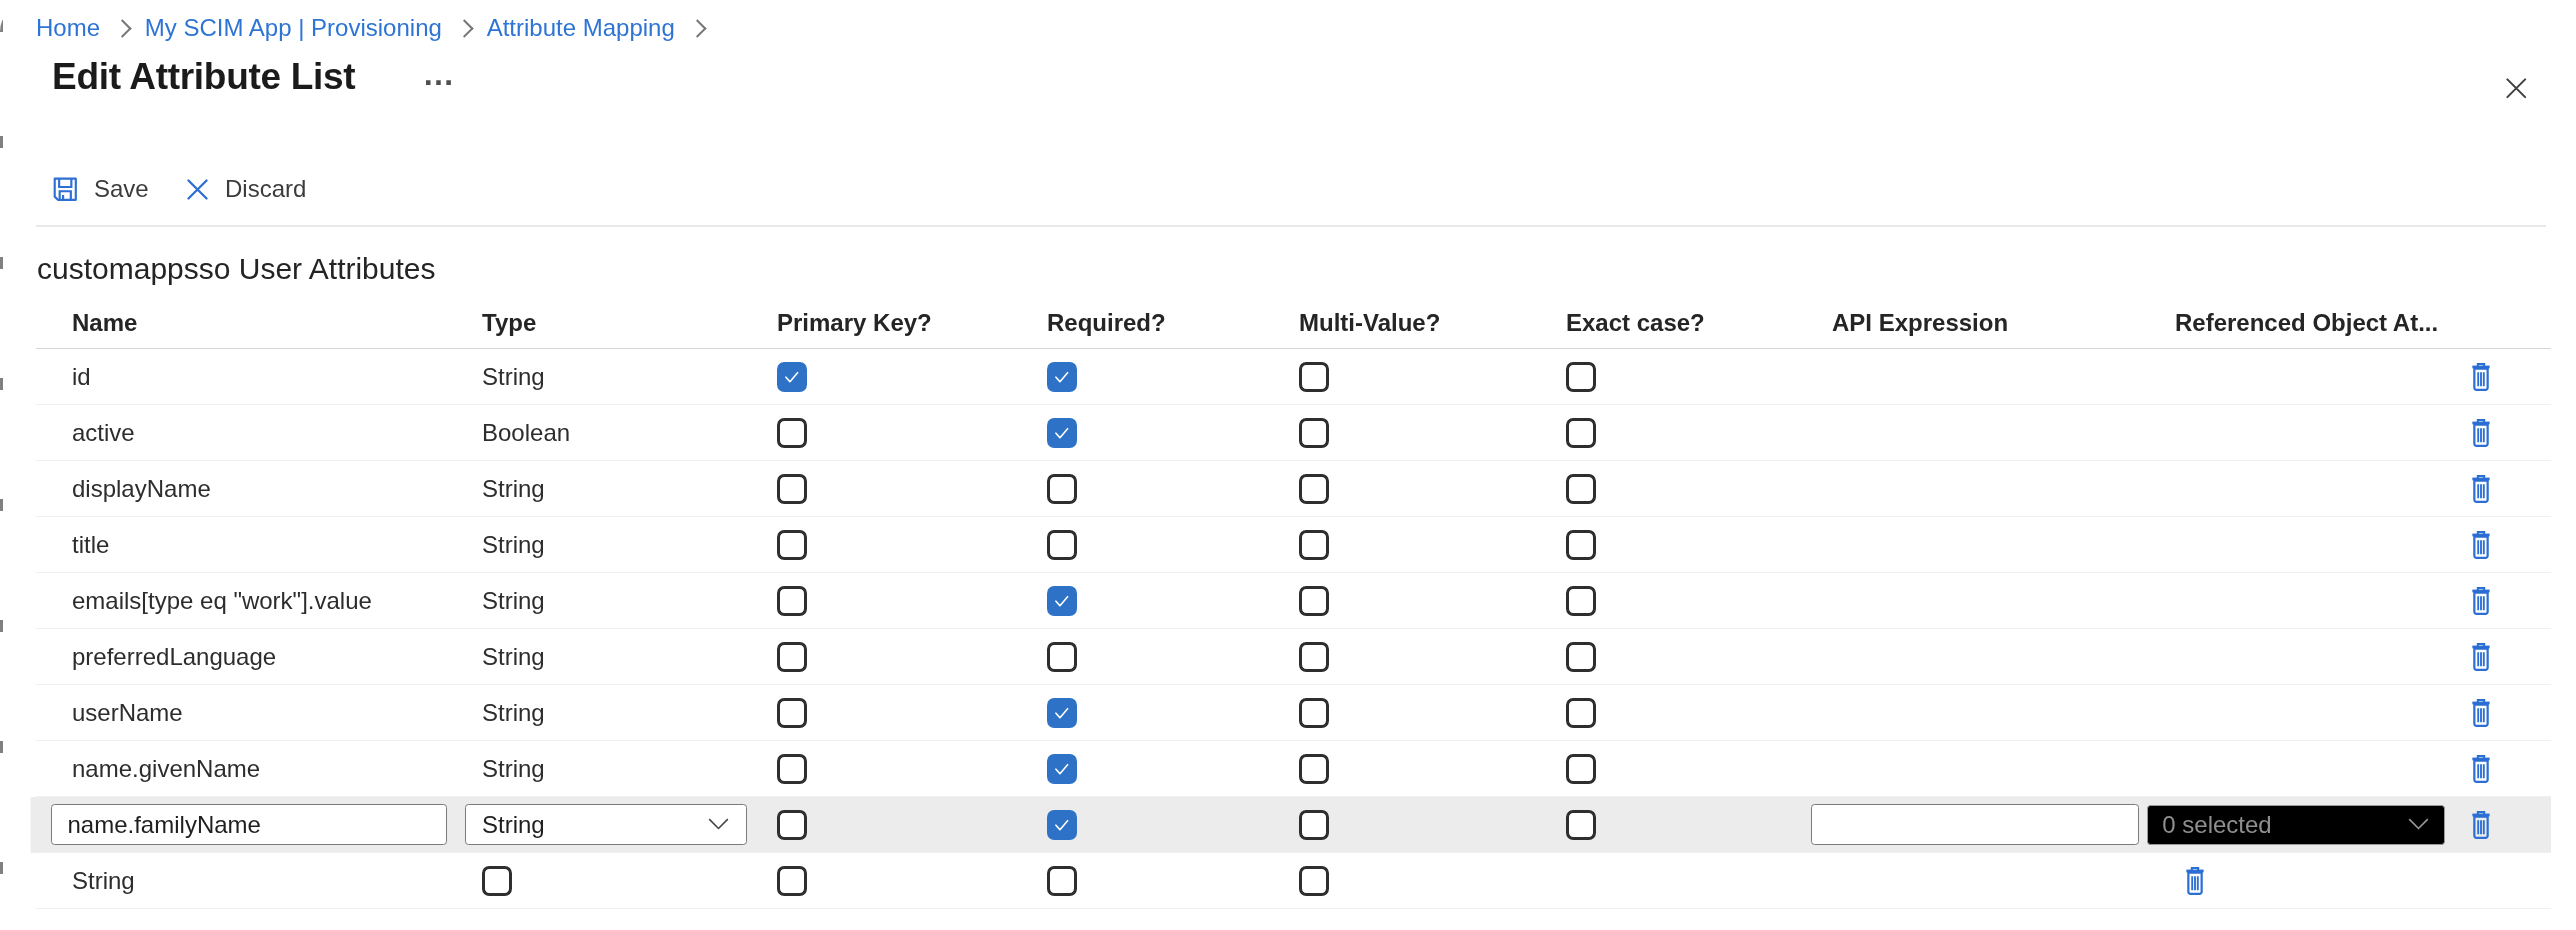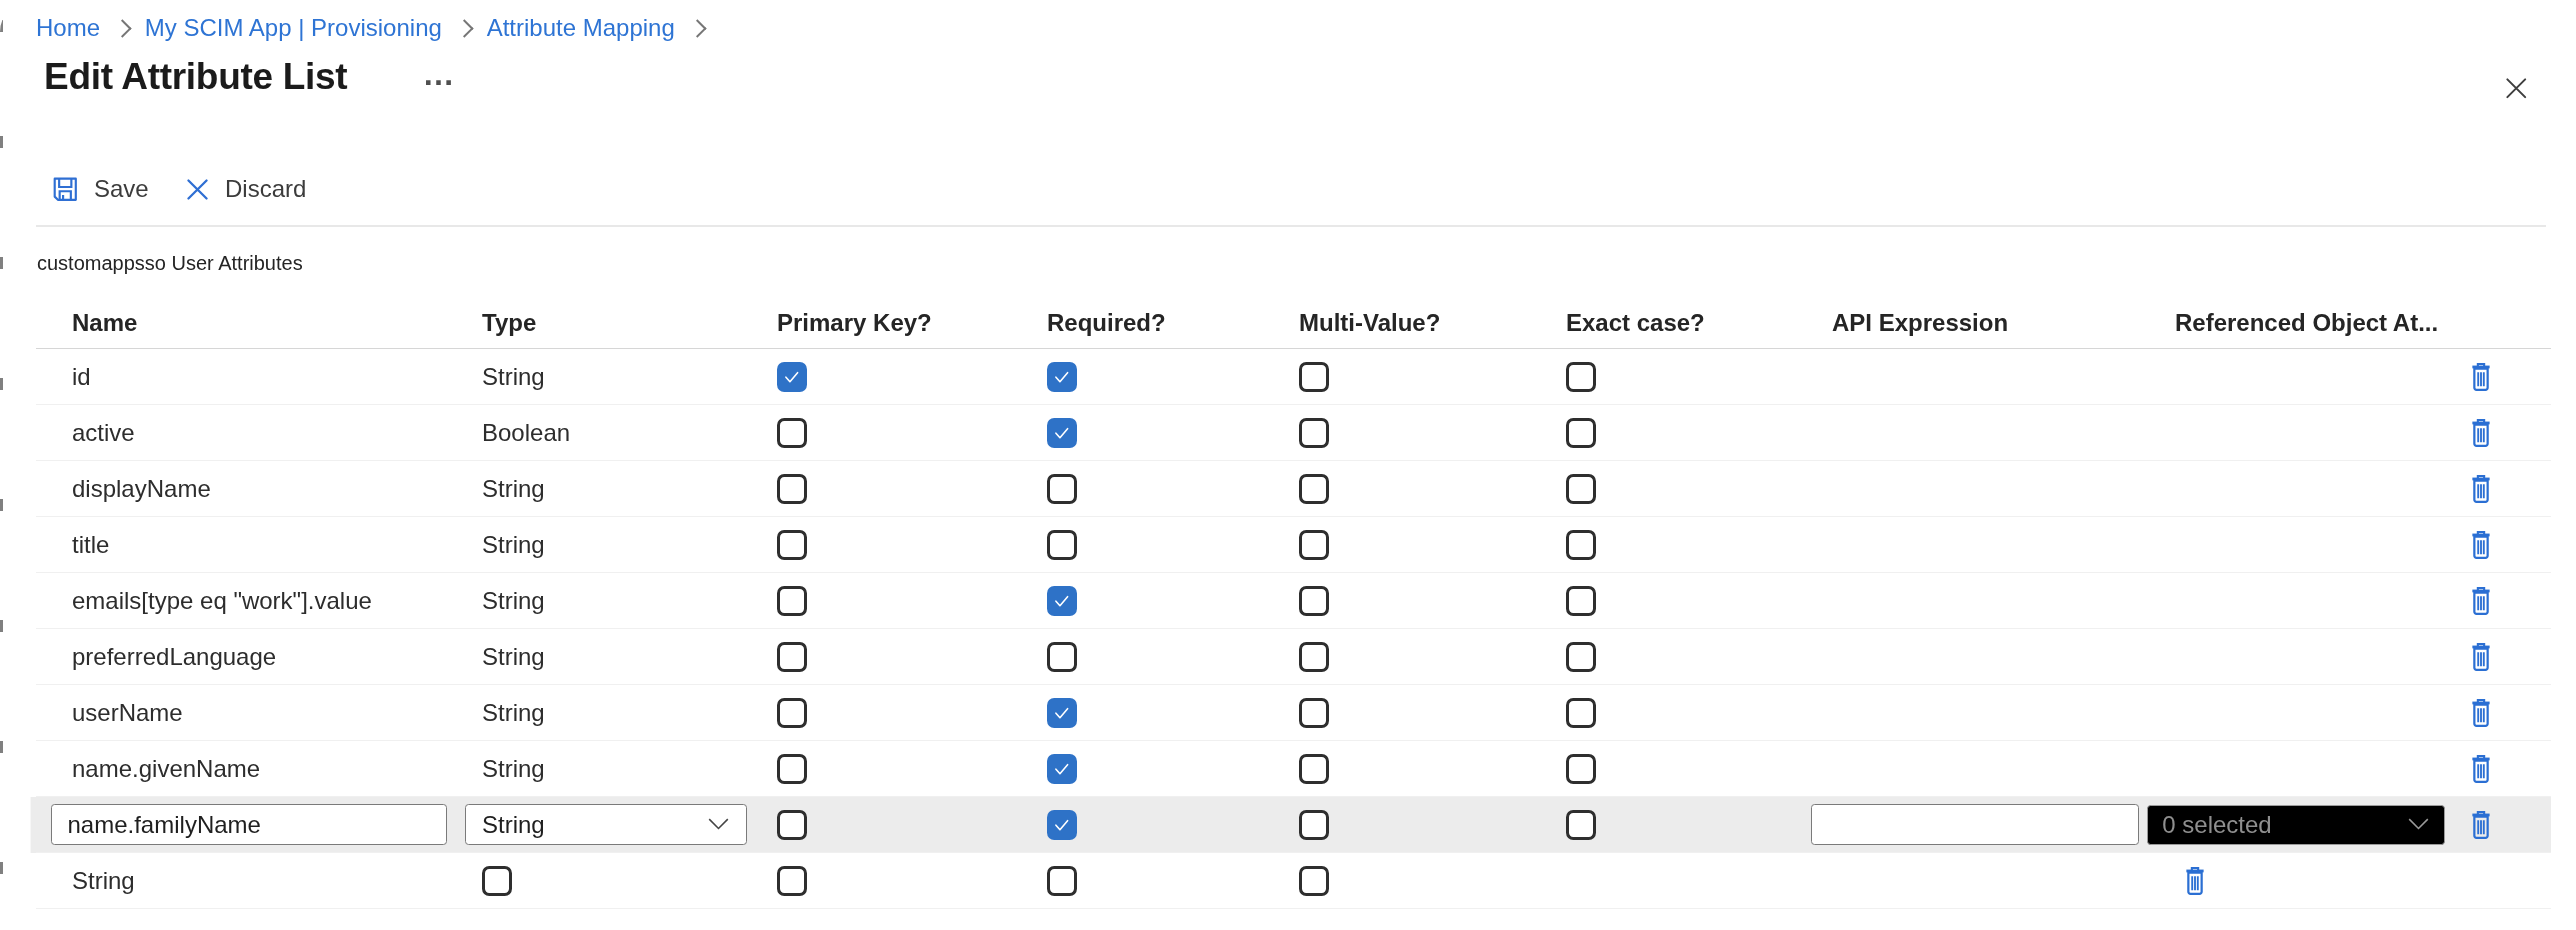--- a/index.html
+++ b/index.html
@@ -6,29 +6,29 @@
   .page{
     position:relative;width:2576px;height:930px;background:#fff;overflow:hidden;
     font-family:"Liberation Sans",sans-serif;color:#2b2b2b;border-radius:32px;
     --accent:#2b6fd0; --cb-blue:#2e72c7; --link:#2e74d4; --editbg:#ececec;
   }
   
   .breadcrumb{position:absolute;top:12.5px;left:36px;display:flex;align-items:center;gap:16px;font-size:24px;line-height:30.5px;}
   .breadcrumb a{color:var(--link);text-decoration:none;cursor:pointer;}
   .crumb-sep{width:10.8px;height:10.8px;border-top:2.2px solid #767676;border-right:2.2px solid #767676;transform:rotate(45deg);margin-top:1.8px;}
   
-  .page-title{position:absolute;top:56px;left:44px;margin:0;font-size:37px;font-weight:700;color:#1b1b1b;letter-spacing:-0.3px;}
+  .page-title{position:absolute;top:56px;left:52px;margin:0;font-size:37px;font-weight:700;color:#1b1b1b;letter-spacing:-0.3px;}
   .more-btn{position:absolute;top:52px;left:419px;background:none;border:none;font-size:32px;font-weight:700;color:#4f4f4f;letter-spacing:1.8px;cursor:pointer;padding:3.6px;}
   .close-btn{position:absolute;top:73px;left:2499px;width:34px;height:34px;background:none;border:none;padding:0;cursor:pointer;}
   
   .toolbar{position:absolute;top:174px;left:50px;display:flex;align-items:center;gap:34px;}
   .tb-btn{display:flex;align-items:center;gap:13.4px;background:none;border:none;padding:0;font-family:inherit;font-size:24px;color:#3c3c3c;cursor:pointer;}
   .toolbar-divider{position:absolute;top:225px;left:36px;width:2510px;height:1.8px;background:#e8e8e8;}
   
-  .section-heading{position:absolute;top:252px;left:37px;margin:0;font-size:20px;font-weight:400;color:#242424;}
+  .section-heading{position:absolute;top:252px;left:37px;margin:0;font-size:30px;font-weight:400;color:#242424;}
   
   .table{position:absolute;top:298px;left:36px;width:2515px;}
   .grid-row{display:grid;grid-template-columns:410px 295px 270px 252px 267px 266px 343px 286px 1fr;padding-left:36px;align-items:center;box-sizing:border-box;}
   .header-row{height:51px;border-bottom:1.8px solid #d6d6d6;font-size:24px;font-weight:700;color:#252525;}
   .table-row{height:56px;border-bottom:1.8px solid #f0f0f0;font-size:24px;color:#2d2d2d;}
   .table-row.editing{background:var(--editbg);box-shadow:-5.4px 0 0 var(--editbg);}
   .cell{display:flex;align-items:center;min-width:0;}
   .cell-text{white-space:nowrap;overflow:hidden;text-overflow:ellipsis;}
   
   .checkbox{width:30px;height:30px;box-sizing:border-box;border:3.6px solid #2e2e2e;border-radius:7.2px;background:#fff;cursor:pointer;display:flex;align-items:center;justify-content:center;}

